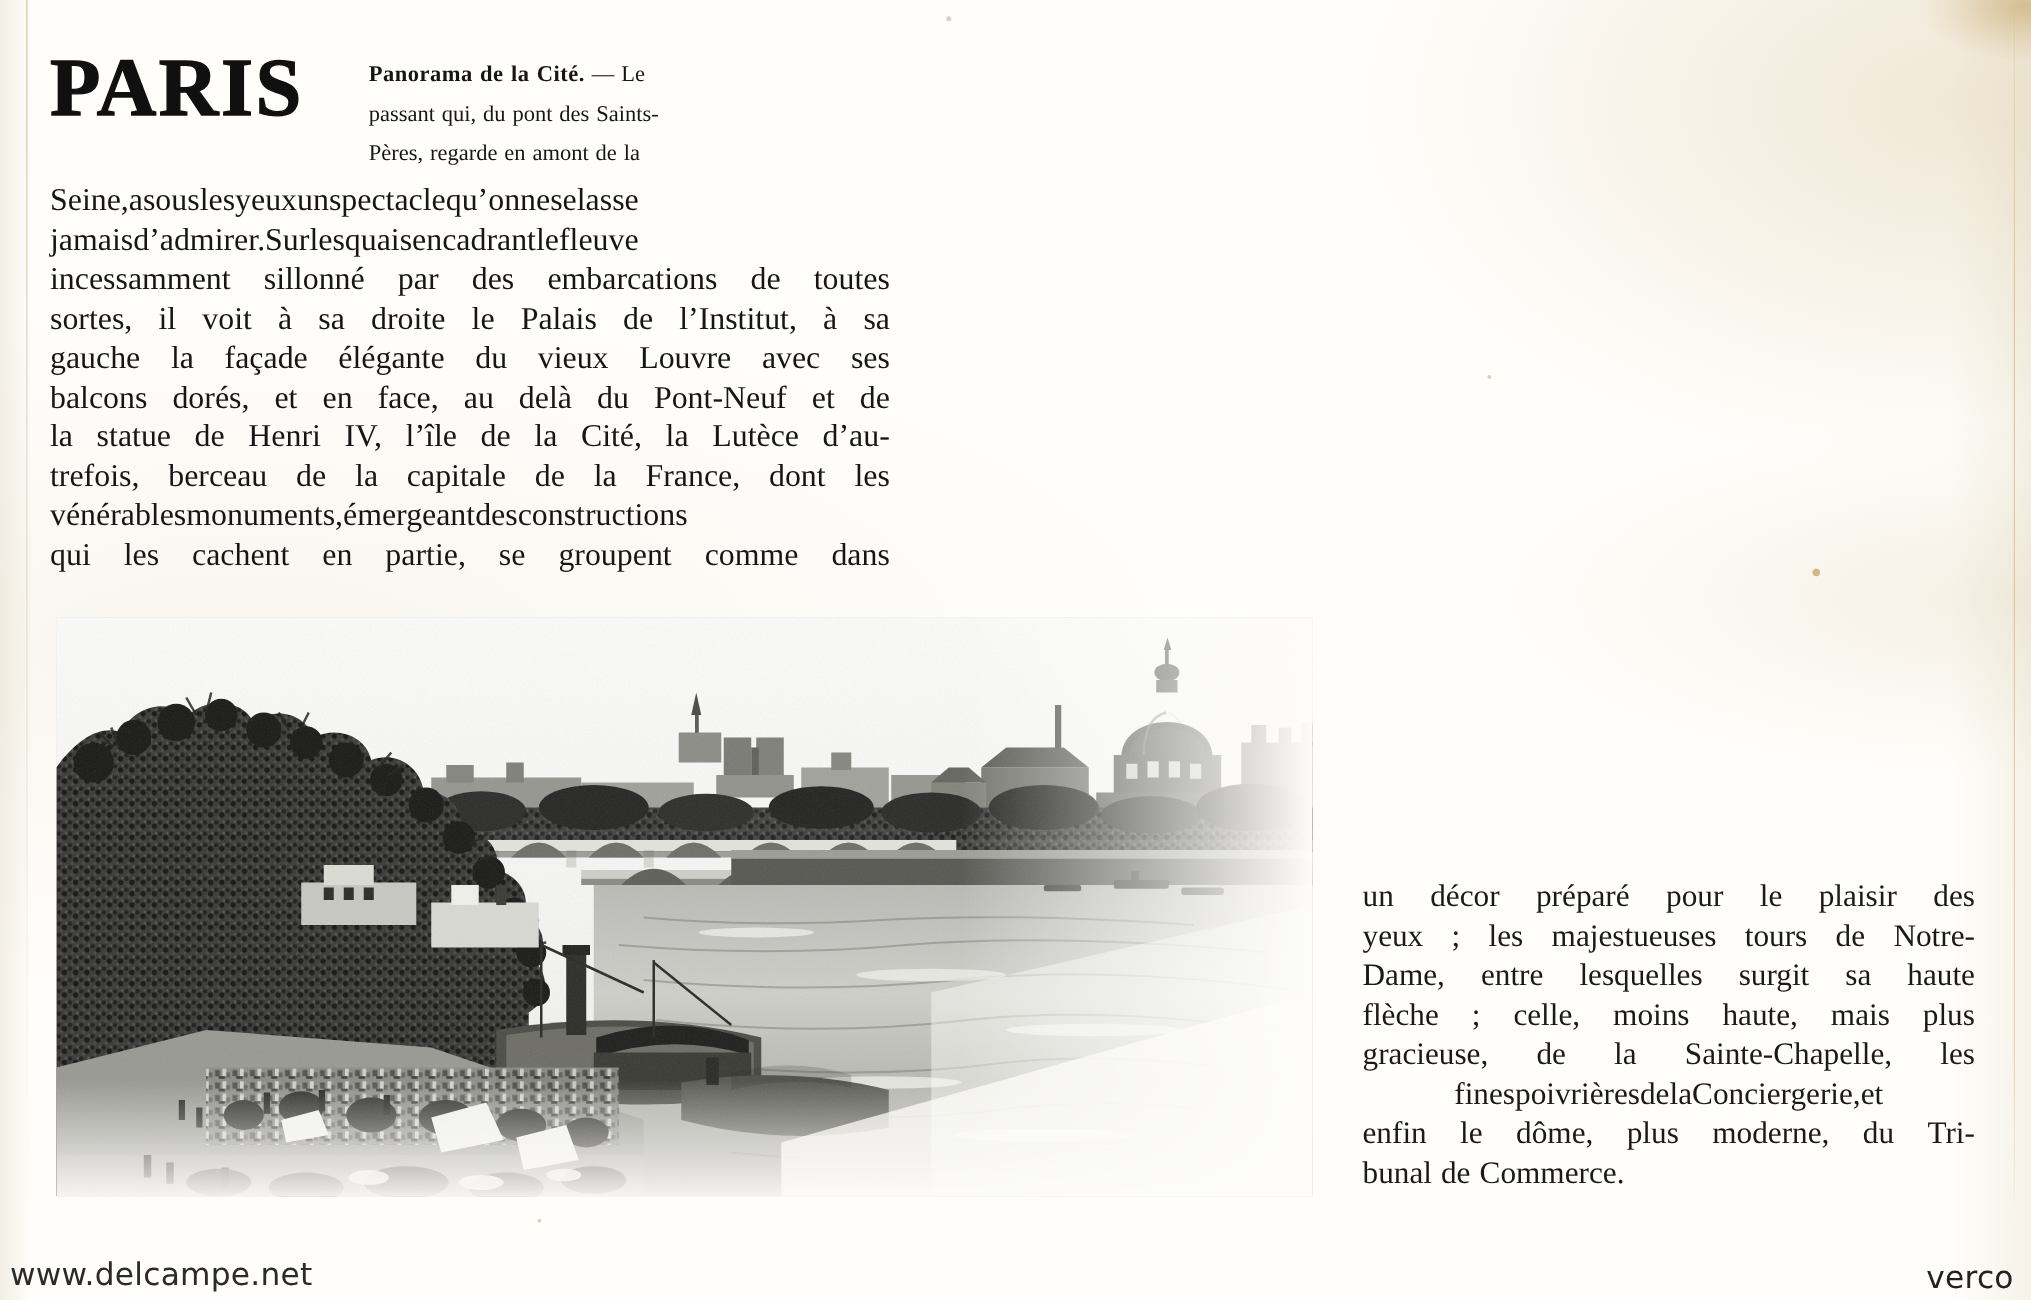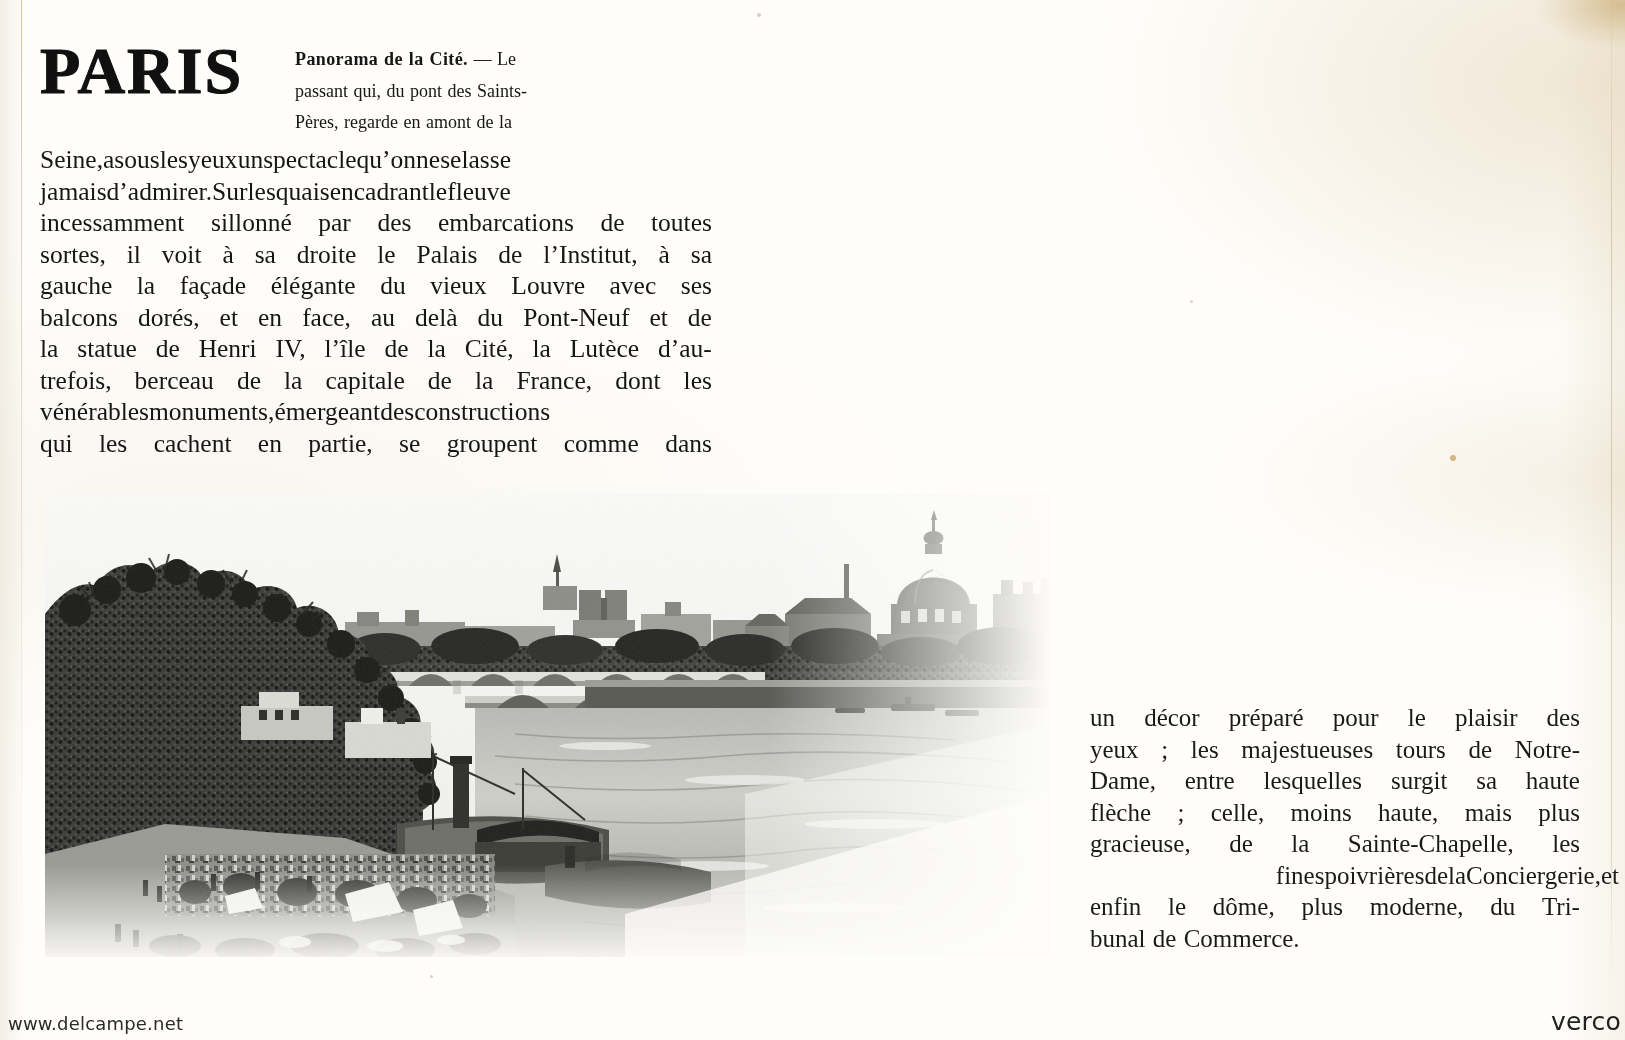--- a/index.html
+++ b/index.html
@@ -138,27 +138,27 @@
   #delcampe-watermark {
     position: absolute;
     left: 8px;
     bottom: 6px;
     display: flex;
     align-items: center;
     gap: 6px;
   }
   #delcampe-watermark .wm-text {
     font-family: "DejaVu Sans", sans-serif;
-    font-size: 18px;
+    font-size: 25px;
     color: #2b2b2b;
     letter-spacing: 0.2px;
   }
   #verco-watermark {
     position: absolute;
-    right: 4px;
+    right: 14px;
     bottom: 4px;
     font-family: "DejaVu Sans", sans-serif;
     font-size: 25px;
     color: #222;
     letter-spacing: 0.2px;
   }
 </style>
 </head>
 <body>
 
@@ -665,21 +665,21 @@
         <span>mais</span>
         <span>plus</span>
       </span>
     <span class="jline" style="display: flex; justify-content: space-between; width: 100%;">
         <span>gracieuse,</span>
         <span>de</span>
         <span>la</span>
         <span>Sainte-Chapelle,</span>
         <span>les</span>
       </span>
-    <span class="jline" style="display: flex; justify-content: flex-end; width: 100%; margin-left: 39px;">
+    <span class="jline" style="display: flex; justify-content: center; width: 100%;">
         <span>fines</span>
         <span>poivrières</span>
         <span>de</span>
         <span>la</span>
         <span>Conciergerie,</span>
         <span>et</span>
       </span>
     <span class="jline" style="display: flex; justify-content: space-between; width: 100%;">
         <span>enfin</span>
         <span>le</span>

